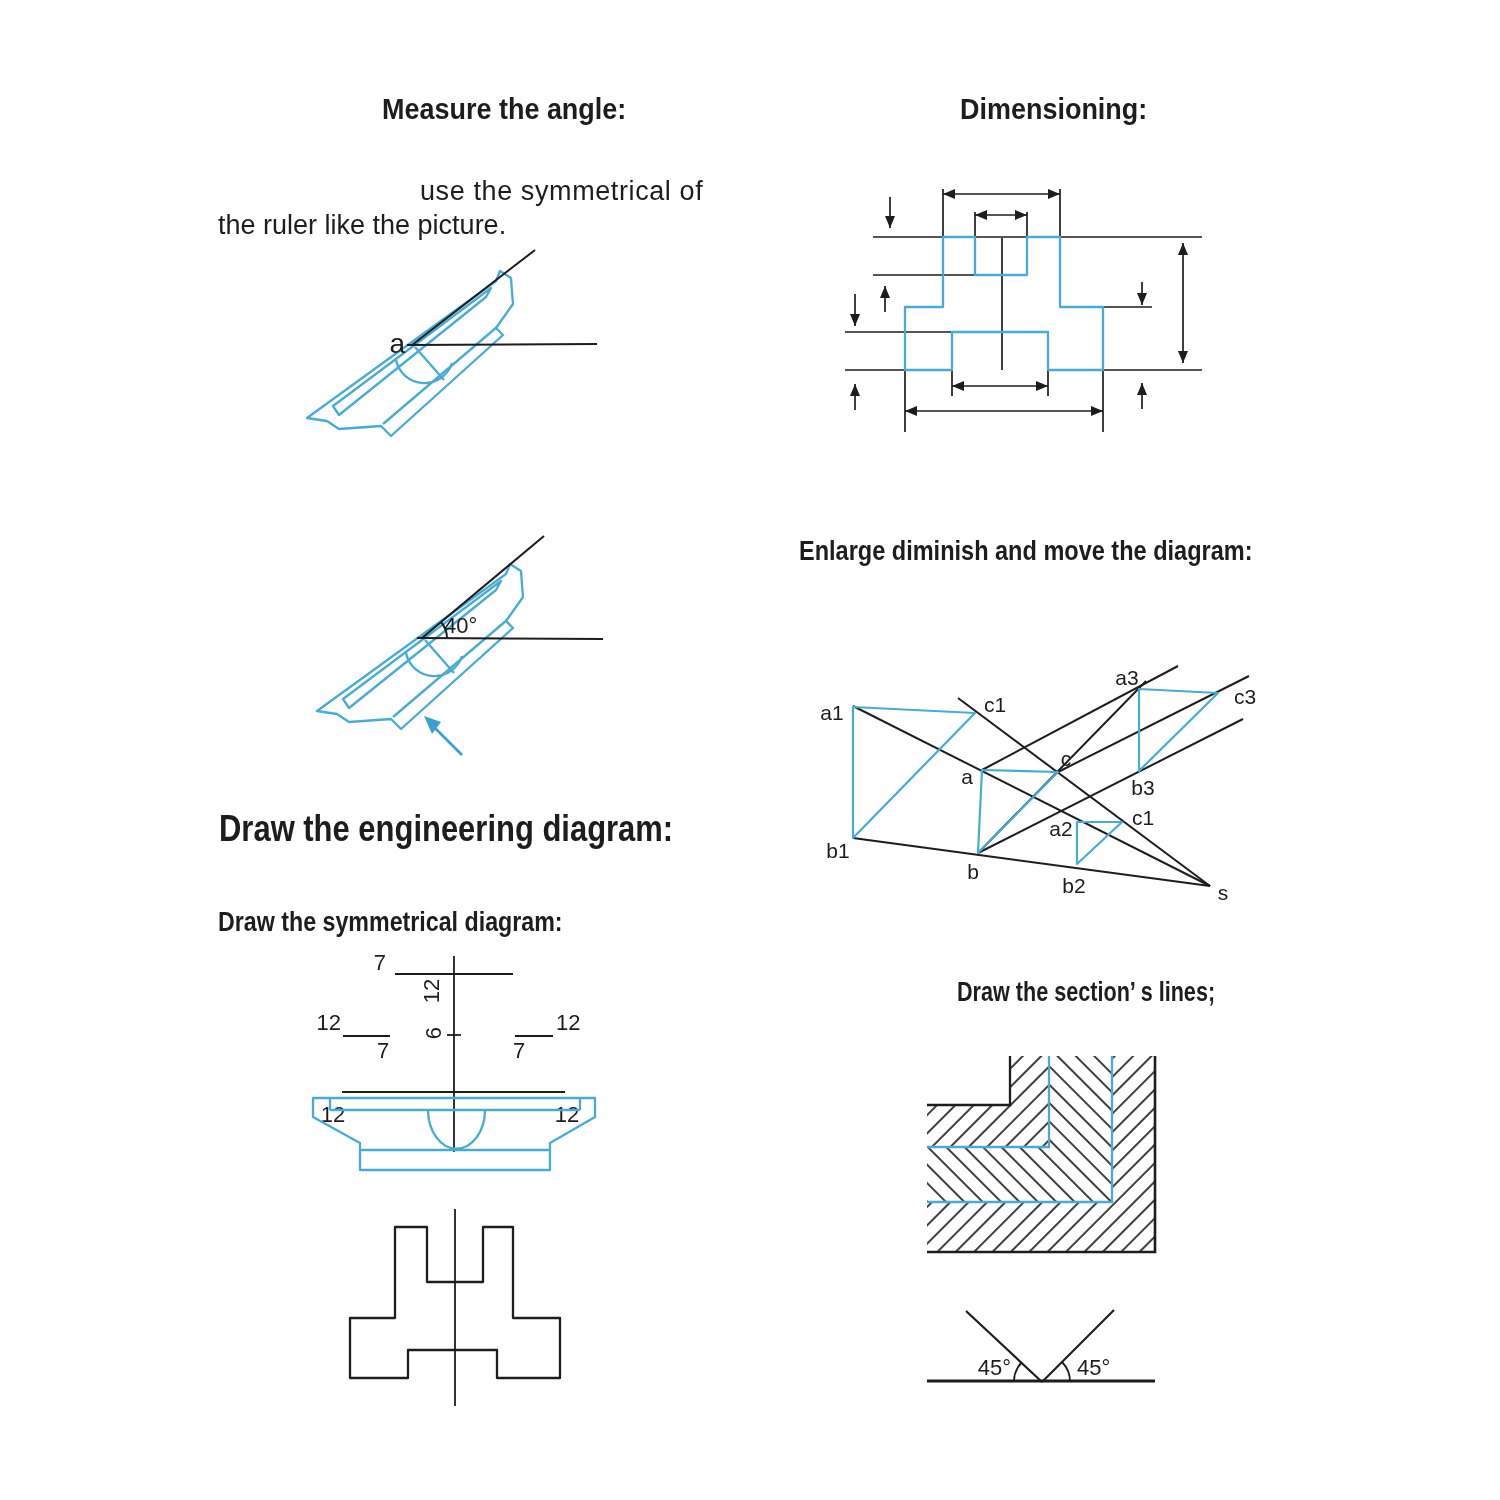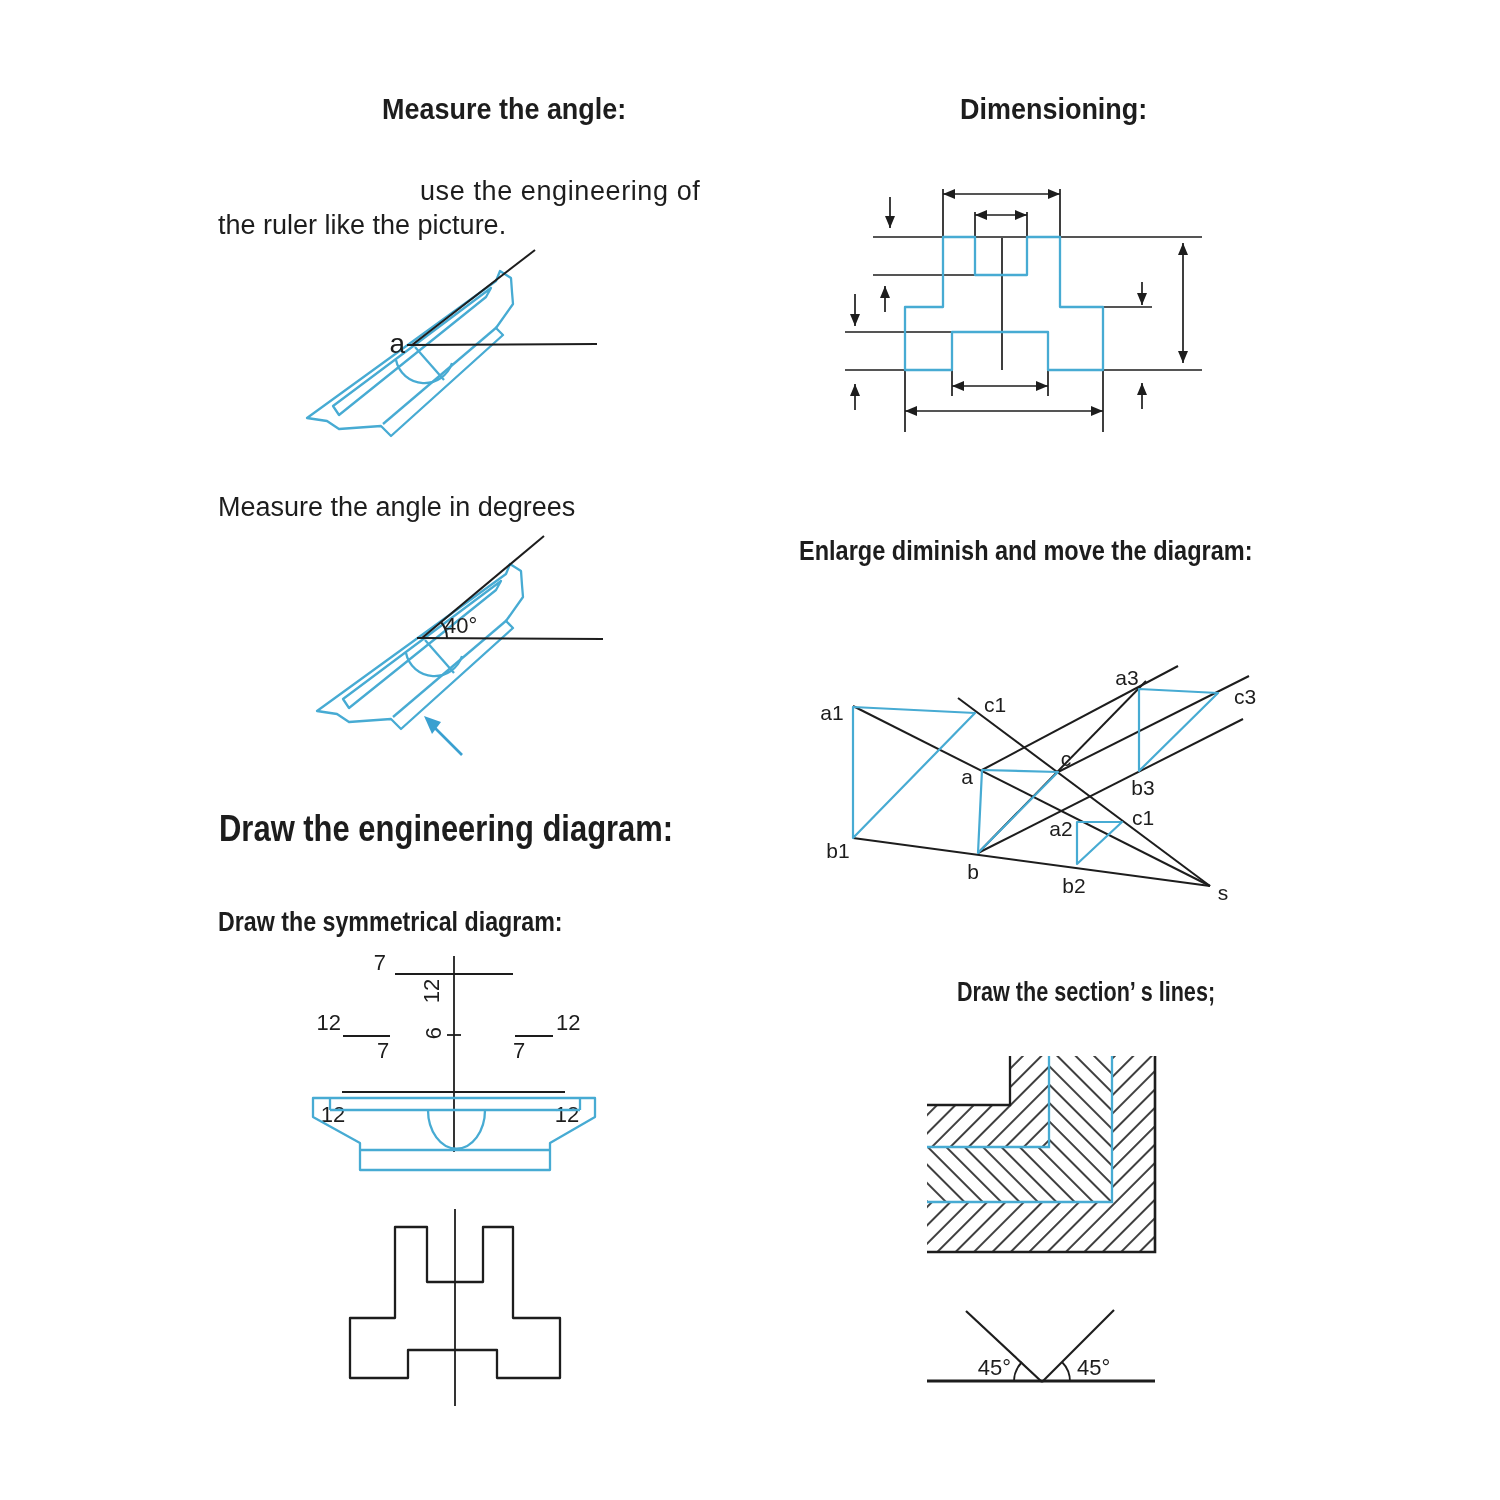--- a/index.html
+++ b/index.html
@@ -178,24 +178,23 @@
       <path stroke-width="1.8" d="M1014,1381 A28,28 0 0 1 1022,1362"></path>
       <path stroke-width="1.8" d="M1062,1362 A28,28 0 0 1 1070,1382"></path>
     </g>
     <text x="1011" y="1375" font-size="22" text-anchor="end">45°</text>
     <text x="1077" y="1375" font-size="22">45°</text>
   </svg>
 
   <div class="hd" style="left:382px;top:93px;font-size:29px;transform:scaleX(.93);">Measure the angle:</div>
   <div class="hd" style="left:960px;top:93px;font-size:29px;transform:scaleX(.93);">Dimensioning:</div>
 
-  <div class="tx" style="left:420px;top:176px;font-size:27px;letter-spacing:.6px;">use the engineering of</div>
+  <div class="tx" style="left:420px;top:176px;font-size:27px;letter-spacing:.6px;">use the symmetrical of</div>
   <div class="tx" style="left:218px;top:210px;font-size:27px;text-align:right;">the ruler like the picture.</div>
 
-  <div class="tx" style="left:218px;top:492px;font-size:27px;">Measure the angle in degrees</div>
 
   <div class="hd" style="left:799px;top:535px;font-size:28px;transform:scaleX(.84);">Enlarge diminish and move the diagram:</div>
 
   <div class="hd" style="left:219px;top:808px;font-size:36px;transform:scaleX(.86);">Draw the engineering diagram:</div>
 
   <div class="hd" style="left:218px;top:907px;font-size:27px;transform:scaleX(.86);">Draw the symmetrical diagram:</div>
 
   <div class="hd" style="left:957px;top:977px;font-size:27px;transform:scaleX(.80);">Draw the section’ s lines;</div>
 </div>
 

